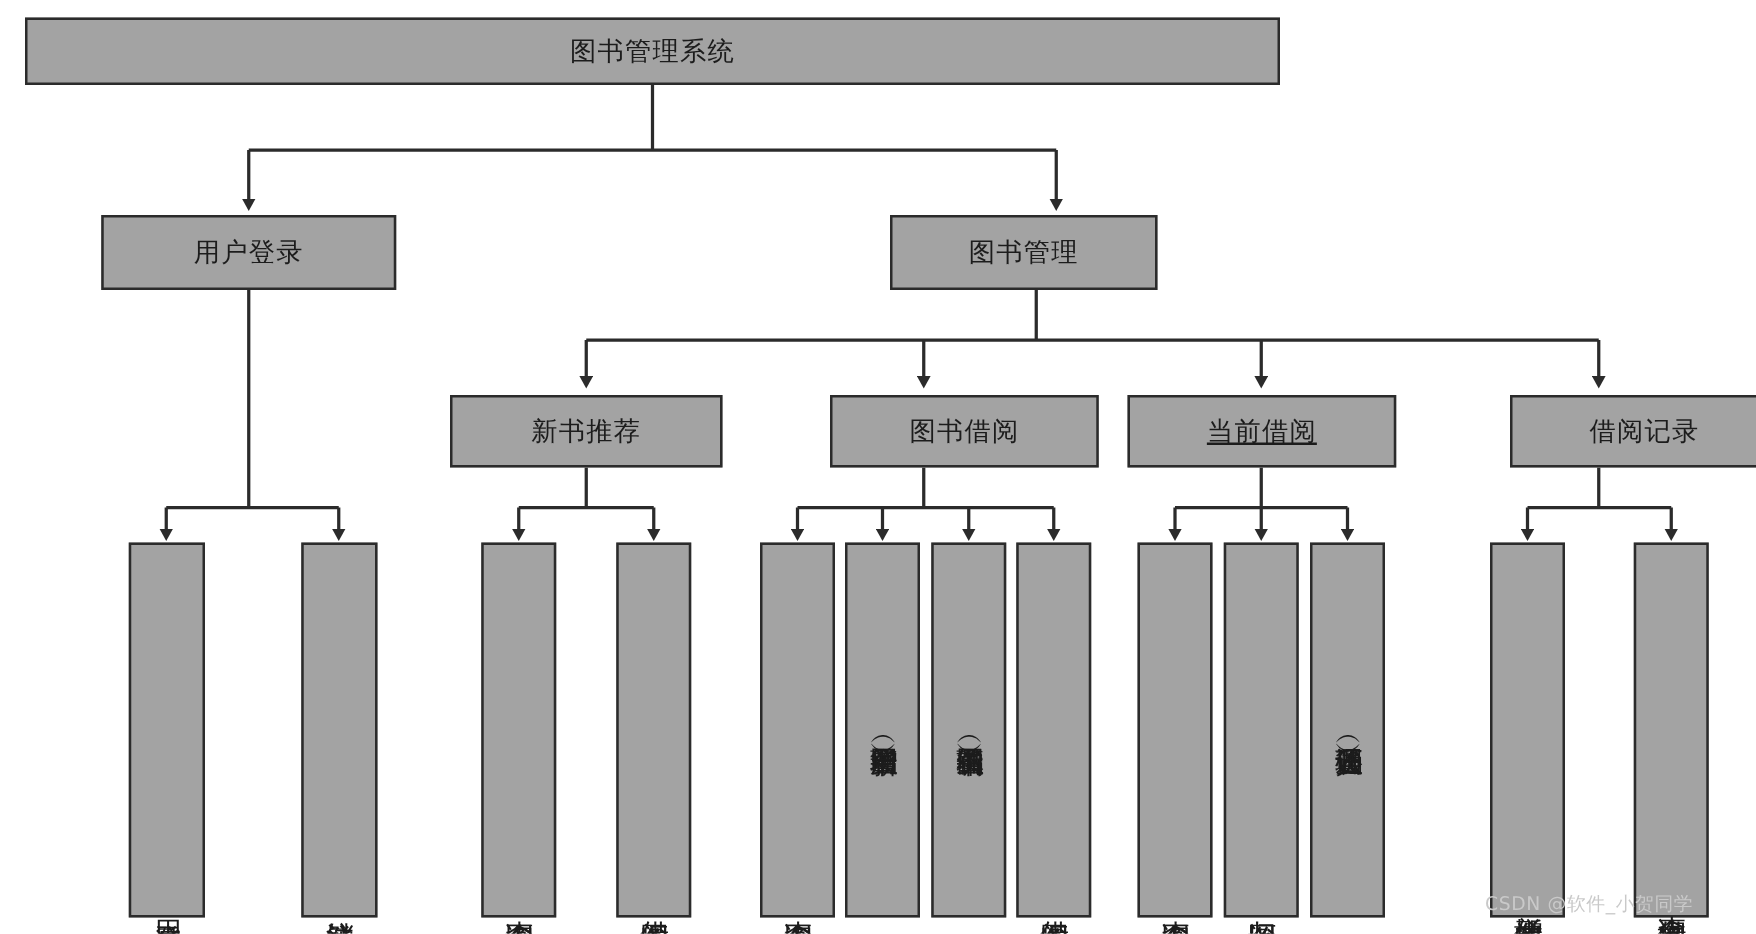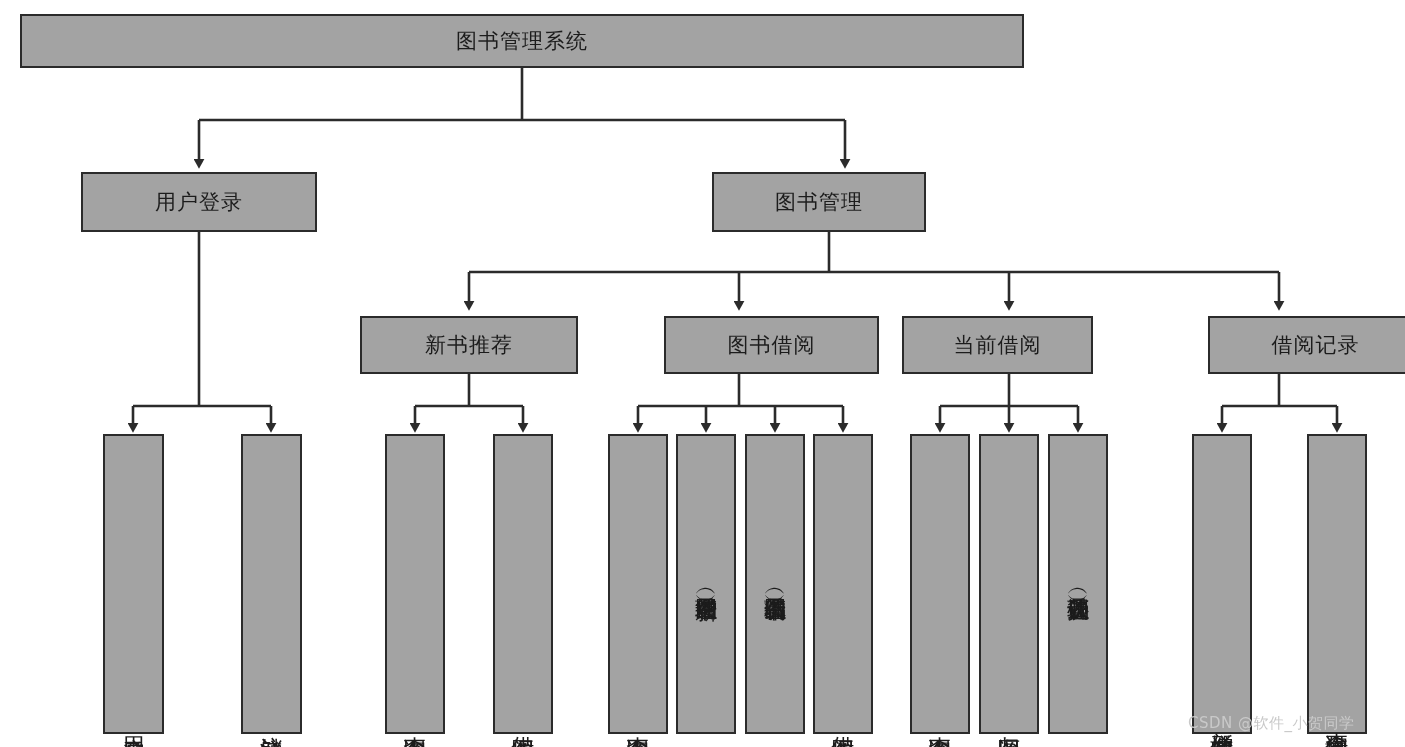--- a/index.html
+++ b/index.html
@@ -140,21 +140,21 @@
   <div class="node h" style="left:712px; top:172px; width:214px; height:60px;">
     <span class="lbl">图书管理</span>
   </div>
 
   <div class="node h" style="left:360px; top:316px; width:218px; height:58px;">
     <span class="lbl">新书推荐</span>
   </div>
   <div class="node h" style="left:632px; top:316px; width:215px; height:58px;margin-left:32px;">
     <span class="lbl">图书借阅</span>
   </div>
-  <div class="node h" style="left:902px; top:316px; width:191px; height:58px;">
+  <div class="node h" style="left:902px; top:316px; width:215px; height:58px;text-decoration:underline;">
     <span class="lbl">当前借阅</span>
   </div>
   <div class="node h" style="left:1172px; top:316px; width:215px; height:58px;margin-left:36px;">
     <span class="lbl">借阅记录</span>
   </div>
 
   <div class="node v" style="left:103px; top:434px; width:61px; height:300px;">
     <span class="lbl">用户登录</span>
   </div>
   <div class="node v" style="left:241px; top:434px; width:61px; height:300px;">

